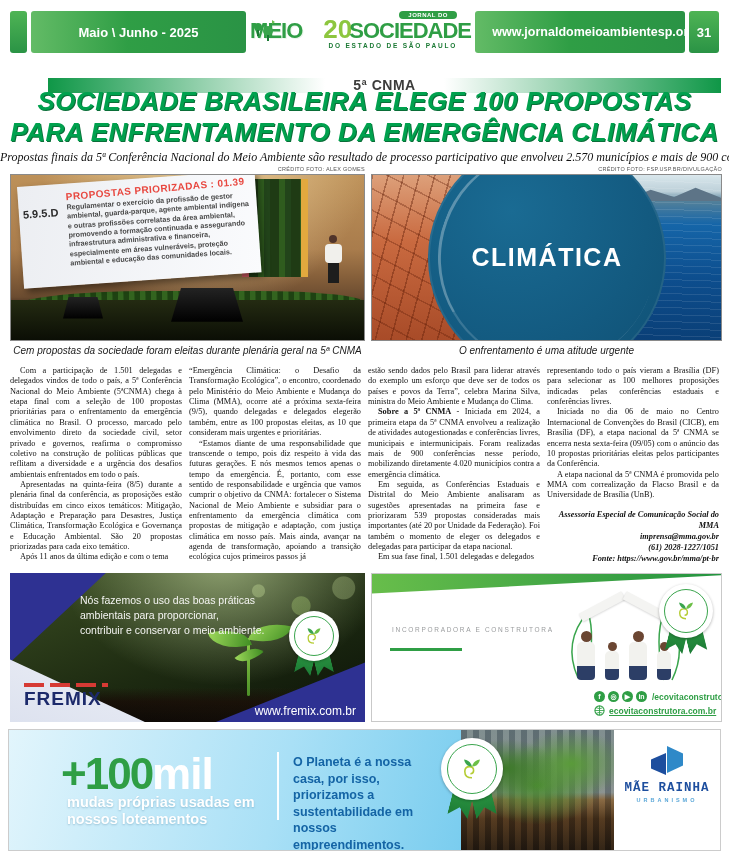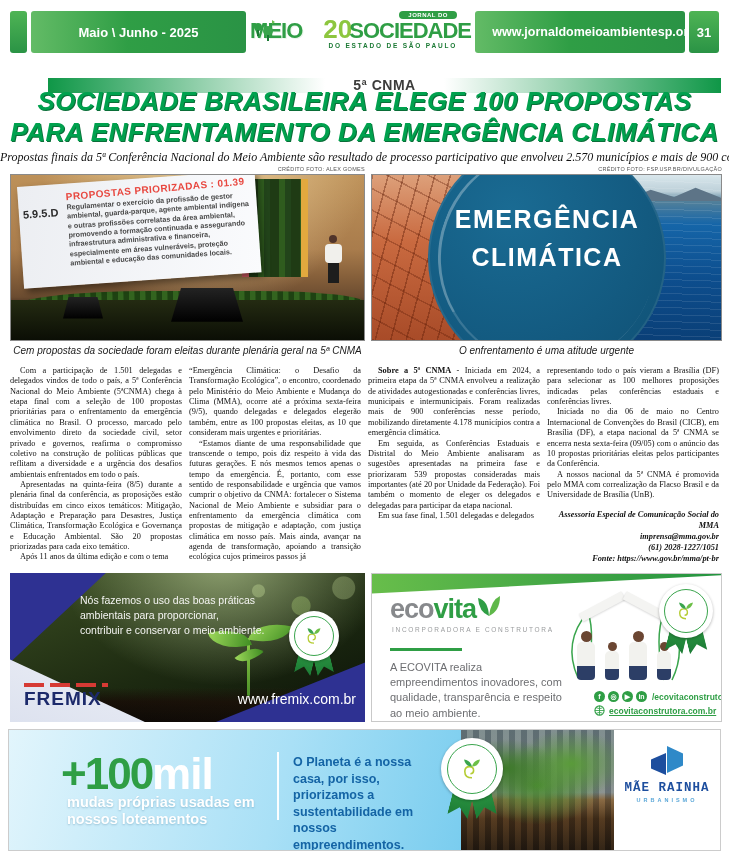--- a/index.html
+++ b/index.html
@@ -127,21 +127,21 @@
   .fx-leaf.b { left:240px; bottom:78px; border-radius:100% 0 100% 0; transform:rotate(12deg); }
   .fx-leaf.c { left:226px; bottom:60px; width:26px; height:14px; border-radius:0 100% 0 100%; transform:rotate(-40deg); }
   .fx-blue-tl { position:absolute; inset:0; background:#2e3192; clip-path:polygon(0 0, 27% 0, 0 60%); }
   .fx-white-bl{ position:absolute; inset:0; background:linear-gradient(200deg,#ffffff,#dde2ef); clip-path:polygon(0 58%, 38% 100%, 0 100%); }
   .fx-blue-br { position:absolute; inset:0; background:#2e3192; clip-path:polygon(100% 60%, 100% 100%, 58% 100%); }
   .fx-msg { position:absolute; left:70px; top:20px; width:185px; color:#f4f4f2; font-size:10.5px; line-height:1.45; }
   .fx-logo { position:absolute; left:14px; bottom:14px; }
   .fx-bars { width:84px; height:4px; margin-bottom:2px;
              background:repeating-linear-gradient(90deg,#d63a34 0 20px, transparent 20px 26px); }
   .fx-brand { color:#1c2a6b; font-weight:900; font-size:19px; letter-spacing:1px; line-height:1; }
-  .fx-site { position:absolute; right:9px; bottom:15px; color:#fff; font-size:14px; }
+  .fx-site { position:absolute; right:9px; bottom:4px; color:#fff; font-size:12px; }
 
   
   .seal { position:absolute; }
   .seal-circle { position:relative; border-radius:50%; background:#fff; box-shadow:0 1px 3px rgba(0,0,0,.3);
                  display:flex; align-items:center; justify-content:center; z-index:2; }
   .seal-ring { border-radius:50%; border:1.5px solid #3aa54d; display:flex; align-items:center; justify-content:center; }
   .seal-rib { position:absolute; top:72%; width:34%; height:55%; z-index:1;
               background:linear-gradient(180deg,#2f9e45,#1c7a35);
               clip-path:polygon(0 0, 100% 0, 100% 100%, 50% 72%, 0 100%); }
   .seal-rib.l { left:16%; transform:rotate(14deg); }
@@ -273,48 +273,49 @@
     <div class="pr-slices">
       <div class="pr-earth"></div>
       <div class="pr-field"></div>
       <div class="pr-sea">
         <div class="pr-mount"></div>
       </div>
     </div>
     <div class="pr-circle">
       <div class="pr-arc"></div>
       <div class="pr-txt">
-        <span>EMERGÊNCIA</span><br>
+        <br>
         <span>CLIMÁTICA</span>
       </div>
     </div>
   </figure>
 
   <figcaption class="caption l">Cem propostas da sociedade foram eleitas durante plenária geral na 5ª CNMA</figcaption>
   <figcaption class="caption r">O enfrentamento é uma atitude urgente</figcaption>
 
   <div class="bodycols">
     <div class="col">
       <p class="ind">Com a participação de 1.501 delegadas e delegados vindos de todo o país, a 5ª Conferência Nacional do Meio Ambiente (5ªCNMA) chega à etapa final com a seleção de 100 propostas prioritárias para o enfrentamento da emergência climática no Brasil. O processo, marcado pelo envolvimento direto da sociedade civil, setor privado e governos, reafirma o compromisso coletivo na construção de políticas públicas que reflitam a diversidade e a urgência dos desafios ambientais enfrentados em todo o país.</p>
       <p class="ind">Apresentadas na quinta-feira (8/5) durante a plenária final da conferência, as proposições estão distribuídas em cinco eixos temáticos: Mitigação, Adaptação e Preparação para Desastres, Justiça Climática, Transformação Ecológica e Governança e Educação Ambiental. São 20 propostas priorizadas para cada eixo temático.</p>
       <p class="ind">Após 11 anos da última edição e com o tema</p>
     </div>
     <div class="col">
       <p>“Emergência Climática: o Desafio da Transformação Ecológica”, o encontro, coordenado pelo Ministério do Meio Ambiente e Mudança do Clima (MMA), ocorre até a próxima sexta-feira (9/5), quando delegadas e delegados elegerão também, entre as 100 propostas eleitas, as 10 que consideram mais urgentes e prioritárias.</p>
       <p class="ind">“Estamos diante de uma responsabilidade que transcende o tempo, pois diz respeito à vida das futuras gerações. E nós mesmos temos apenas o tempo da emergência. É, portanto, com esse sentido de responsabilidade e urgência que vamos cumprir o objetivo da CNMA: fortalecer o Sistema Nacional de Meio Ambiente e subsidiar para o enfrentamento da emergência climática com propostas de mitigação e adaptação, com justiça climática em nosso país. Mais ainda, avançar na agenda de transformação, apoiando a transição ecológica cujos primeiros passos já</p>
     </div>
     <div class="col">
-      <p class="ind"><b>Sobre a 5ª CNMA</b><span> - Iniciada em 2024, a primeira etapa da 5ª CNMA envolveu a realização de atividades autogestionadas e conferências livres, municipais e intermunicipais. Foram realizadas mais de 900 conferências nesse período, mobilizando diretamente 4.178 municípios contra a emergência climática.</span></p>
+      <p>estão sendo dados pelo Brasil para liderar através do exemplo um esforço que deve ser de todos os países e povos da Terra”, celebra Marina Silva, ministra do Meio Ambiente e Mudança do Clima.</p>
+      <p class="ind"><b>Sobre a 5ª CNMA</b><span> - Iniciada em 2024, a primeira etapa da 5ª CNMA envolveu a realização de atividades autogestionadas e conferências livres, municipais e intermunicipais. Foram realizadas mais de 900 conferências nesse período, mobilizando diretamente 4.020 municípios contra a emergência climática.</span></p>
       <p class="ind">Em seguida, as Conferências Estaduais e Distrital do Meio Ambiente analisaram as sugestões apresentadas na primeira fase e priorizaram 539 propostas consideradas mais importantes (até 20 por Unidade da Federação). Foi também o momento de eleger os delegados e delegadas para participar da etapa nacional.</p>
       <p class="ind">Em sua fase final, 1.501 delegadas e delegados</p>
     </div>
     <div class="col">
       <p>representando todo o país vieram a Brasília (DF) para selecionar as 100 melhores proposições indicadas pelas conferências estaduais e conferências livres.</p>
       <p class="ind">Iniciada no dia 06 de maio no Centro Internacional de Convenções do Brasil (CICB), em Brasília (DF), a etapa nacional da 5ª CNMA se encerra nesta sexta-feira (09/05) com o anúncio das 10 propostas prioritárias eleitas pelos participantes da Conferência.</p>
-      <p class="ind">A nossos nacional da 5ª CNMA é promovida pelo MMA com correalização da Flacso Brasil e da Universidade de Brasília (UnB).</p>
+      <p class="ind">A etapa nacional da 5ª CNMA é promovida pelo MMA com correalização da Flacso Brasil e da Universidade de Brasília (UnB).</p>
       <div class="sig">
         <div>Assessoria Especial de Comunicação Social do MMA</div>
         <div>imprensa@mma.gov.br</div>
         <div>(61) 2028-1227/1051</div>
         <div>Fonte: https://www.gov.br/mma/pt-br</div>
       </div>
     </div>
   </div>
 
   <div class="fremix">
@@ -342,31 +343,22 @@
     </div>
     <div class="fx-logo">
       <div class="fx-bars"></div>
       <div class="fx-brand">FREMIX</div>
     </div>
     <div class="fx-site">www.fremix.com.br</div>
   </div>
 
   <div class="ecovita">
     <div class="ev-band"></div>
-    <div class="ev-logo">
-      <span class="ev-eco">eco</span>
-        <span class="ev-vita">vita</span>
-      <svg width="26" height="24" viewBox="0 0 26 24">
-          <path d="M2 2 q10 2 11 18 q-10 -4 -11 -18z" fill="#2f9e45"></path>
-          <path d="M24 0 q-9 4 -11 20 q11 -5 11 -20z" fill="#5fb84a"></path>
-        </svg>
-    </div>
     <div class="ev-tag">INCORPORADORA E CONSTRUTORA</div>
     <div class="ev-line"></div>
-    <div class="ev-msg">A ECOVITA realiza empreendimentos inovadores, com qualidade, transparência e respeito ao meio ambiente.</div>
     <div class="ev-photo">
       <svg width="128" height="96" viewBox="0 0 128 96" style="position:absolute; inset:0;">
         <path d="M18 90 q-16 -36 10 -66 q8 24 -2 66" fill="none" stroke="#3aa54d" stroke-width="1.5"></path>
         <path d="M112 92 q18 -38 -8 -68 q-10 26 0 68" fill="none" stroke="#3aa54d" stroke-width="1.5"></path>
       </svg>
       <div class="ev-roof-l"></div>
       <div class="ev-roof-r"></div>
       <div class="ev-fam">
         <div class="ev-p">
             <div class="ev-head"></div>

